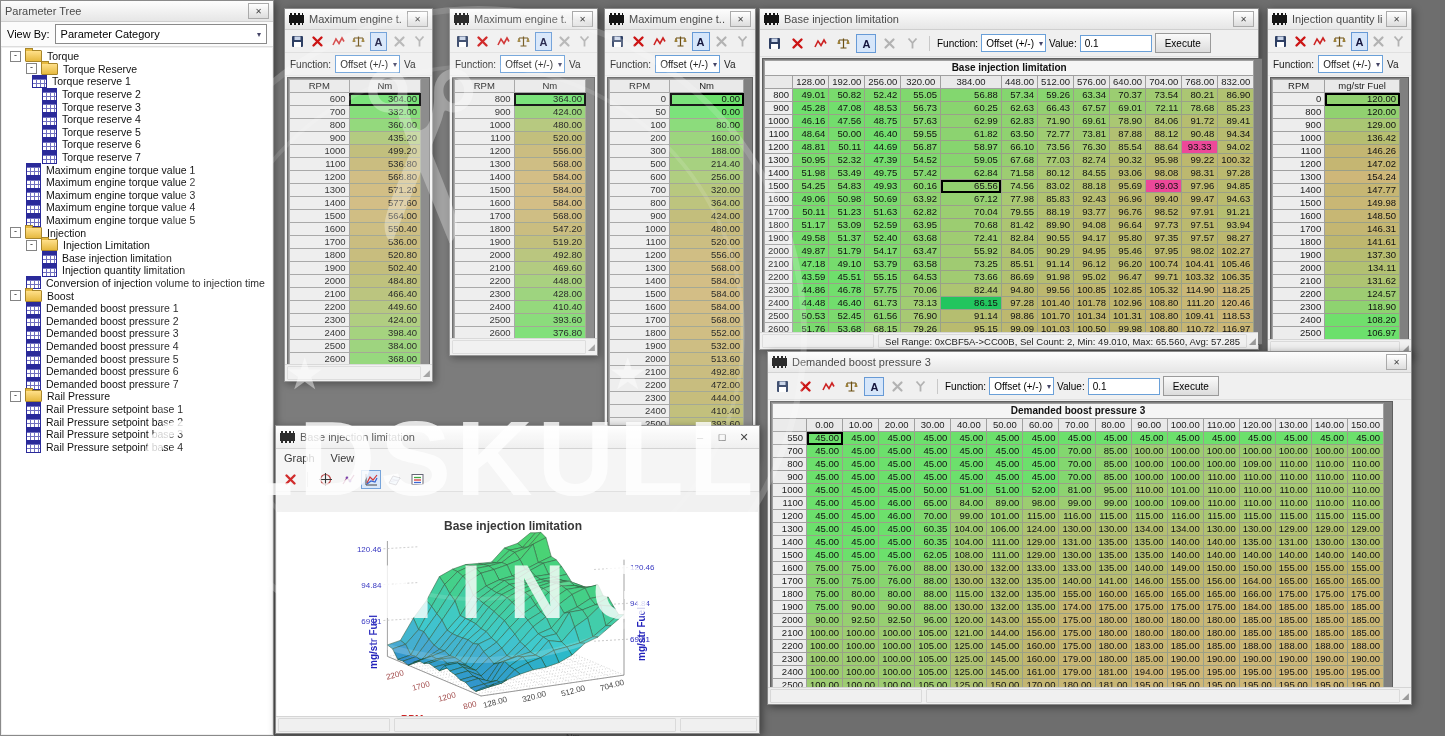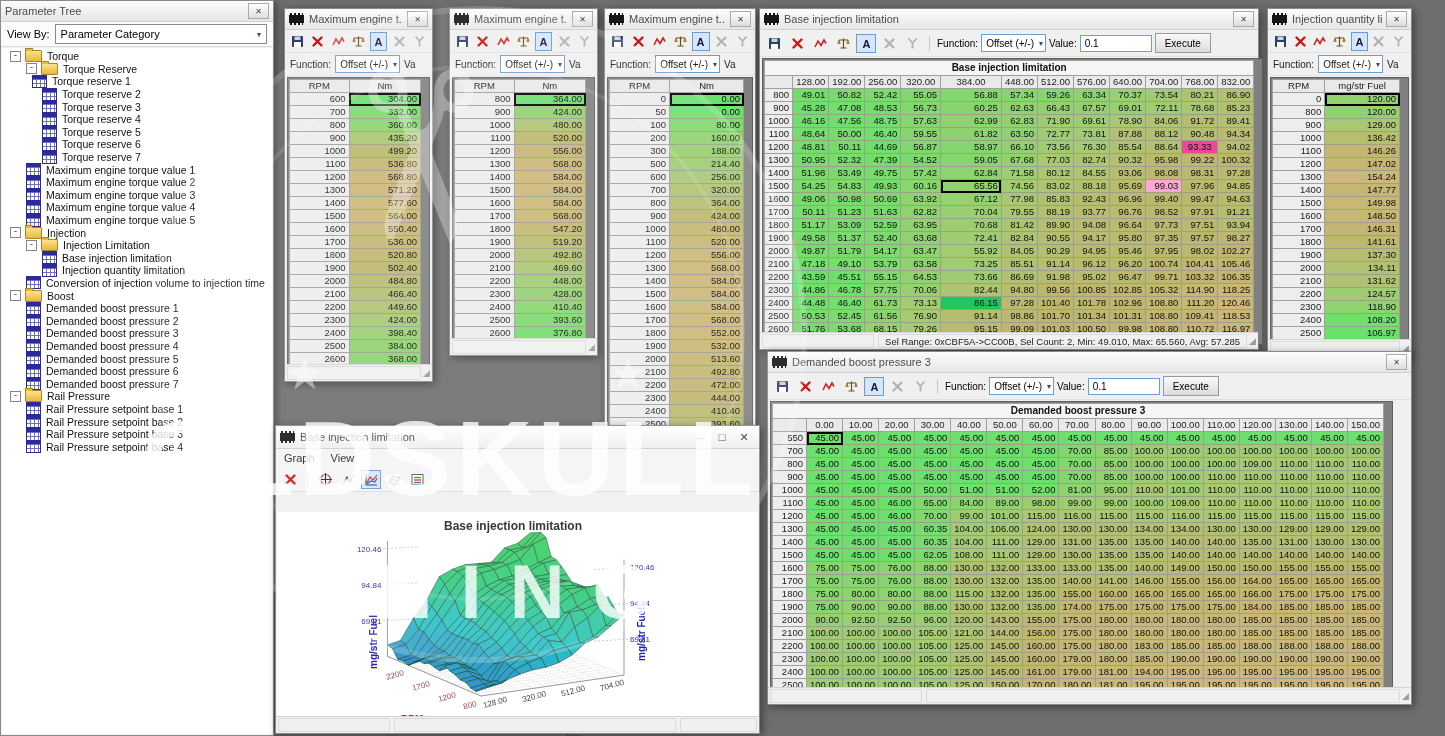--- a/index.html
+++ b/index.html
@@ -901,21 +901,21 @@
               <td class="rowhdr">1500</td>
               <td style="background: rgb(127, 217, 110);">54.25</td>
               <td style="background: rgb(128, 216, 110);">54.83</td>
               <td style="background: rgb(119, 220, 109);">49.93</td>
               <td style="background: rgb(137, 213, 111);">60.16</td>
               <td class="selcell" style="background: rgb(147, 209, 112);">65.56</td>
               <td style="background: rgb(163, 203, 114);">74.56</td>
               <td style="background: rgb(174, 196, 114);">83.02</td>
               <td style="background: rgb(179, 192, 113);">88.18</td>
               <td style="background: rgb(186, 186, 111);">95.69</td>
-              <td style="background: #f9a8d4; margin-left: 32px;">99.03</td>
+              <td style="background: #ec4899; margin-left: 32px;">99.03</td>
               <td style="background: rgb(188, 185, 111);">97.96</td>
               <td style="background: rgb(185, 187, 111);">94.85</td>
             </tr>
             <tr>
               <td class="rowhdr">1600</td>
               <td style="background: rgb(118, 220, 109);">49.06</td>
               <td style="background: rgb(121, 219, 109);">50.98</td>
               <td style="background: rgb(121, 219, 109);">50.69</td>
               <td style="background: rgb(144, 210, 112);">63.92</td>
               <td style="background: rgb(149, 208, 113);">67.12</td>

